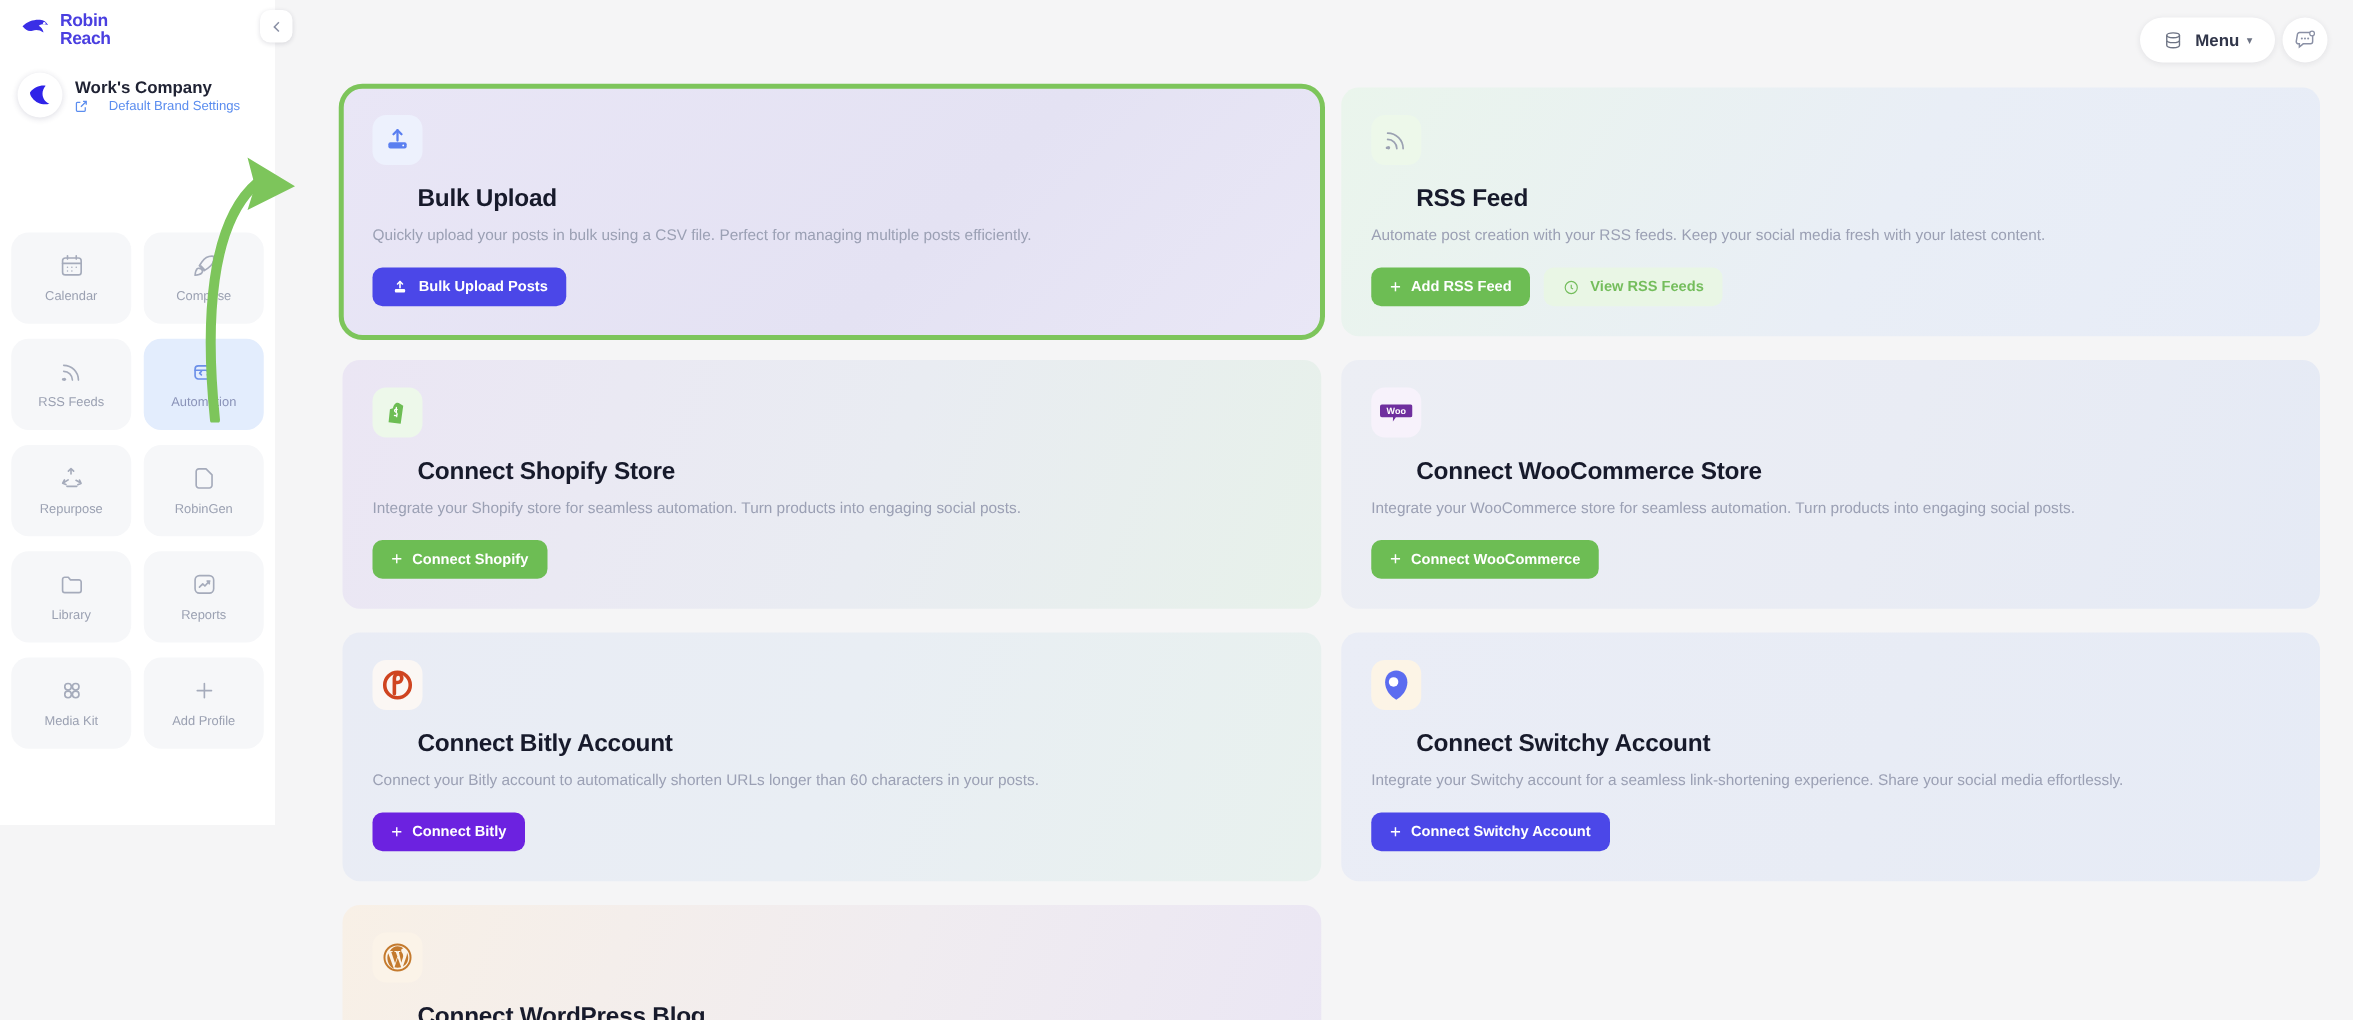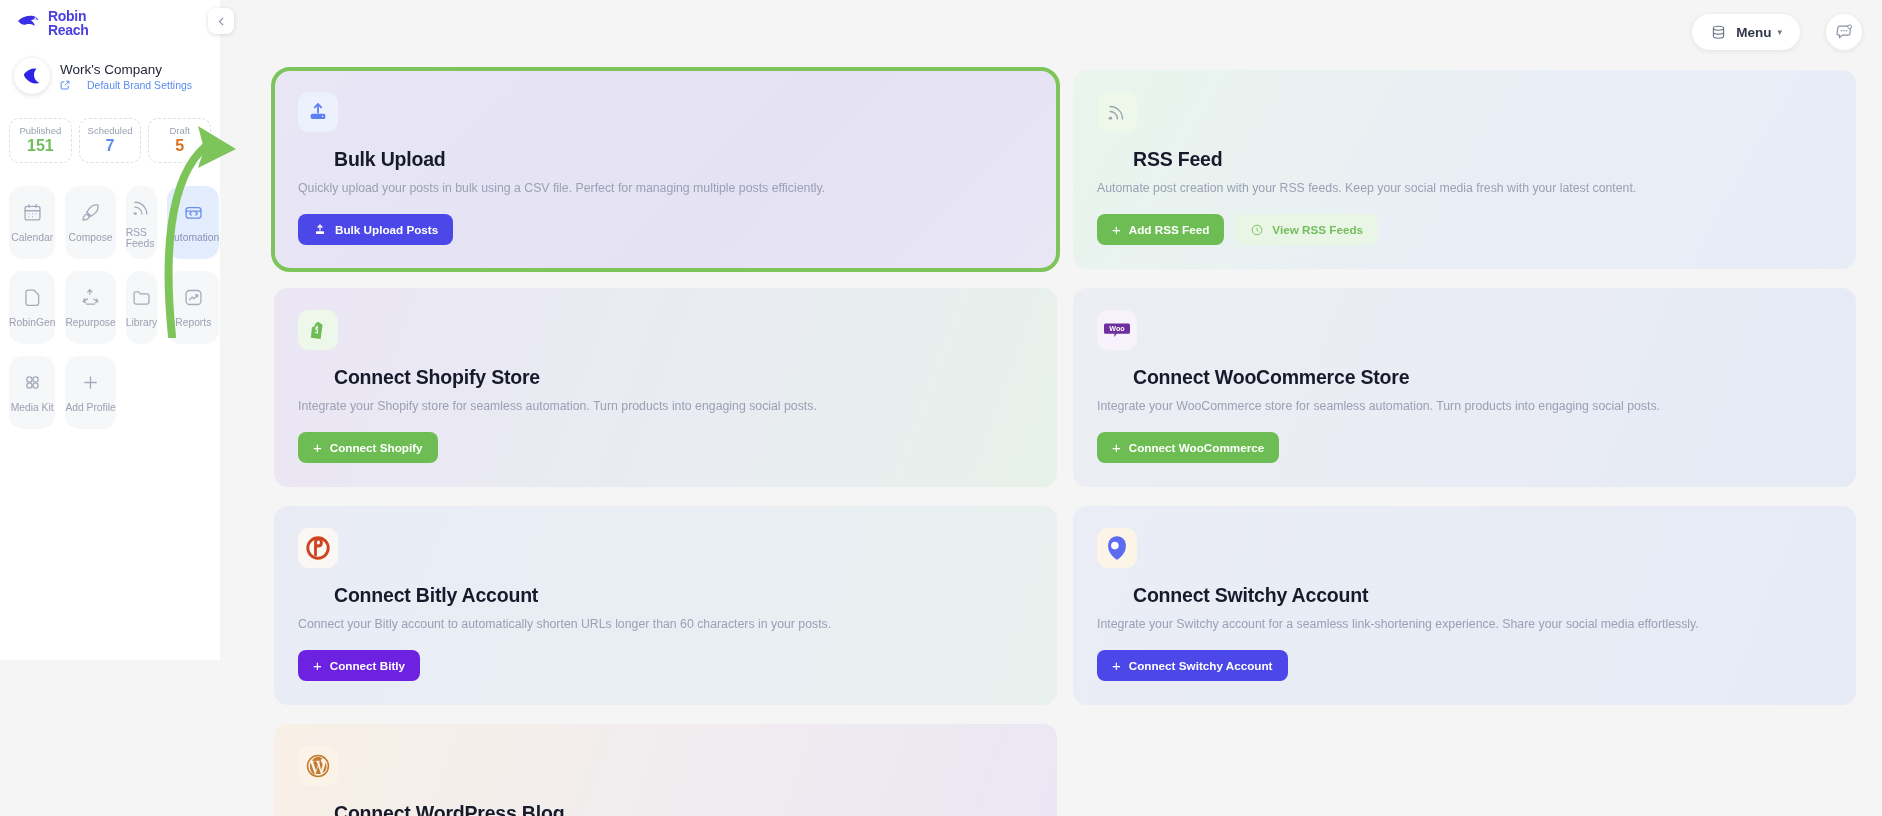--- a/index.html
+++ b/index.html
@@ -61,21 +61,21 @@
   }
   #ws-avatar {
     width: 36px; height: 36px;
     border-radius: 50%;
     background: #ffffff;
     box-shadow: 0 1px 5px rgba(40,40,80,.16);
     display: flex; align-items: center; justify-content: center;
     flex: none;
   }
   #ws-text .ws-name {
-    font-size: 13.5px; font-weight: normal; color: #1f2233;
+    font-size: 13.5px; font-weight: bold; color: #1f2233;
     white-space: nowrap;
   }
   #ws-text .ws-link {
     font-size: 10.5px; color: #5b8def;
     display: flex; align-items: center; gap: 17px;
     margin-top: 2px; white-space: nowrap; cursor: pointer;
   }
 
   #stats {
     position: absolute;
@@ -94,42 +94,42 @@
   }
   .stat-chip .lbl { font-size: 9.5px; color: #9aa0b0; }
   .stat-chip .val { font-size: 16px; font-weight: bold; margin-top: 1px; }
 
   #nav-grid {
     position: absolute;
     left: 0; top: 186px;
     width: 220px;
     padding: 0 9px;
     display: grid;
-    grid-template-columns: 1fr 1fr 1fr 1fr;
+    grid-template-columns: 1fr 1fr;
     gap: 12px 10px;
   }
   .nav-item {
     height: 73px;
     border-radius: 14px;
     background: #f6f7f9;
     display: flex; flex-direction: column;
     align-items: center; justify-content: center;
     gap: 9px;
     cursor: pointer;
     color: #9ba1b2;
   }
   .nav-item.active { background: #e3edfd; color: #6b8fe8; }
   .nav-item .nav-label { font-size: 10.3px; }
   .nav-item.active .nav-label { color: #8a93b8; }
 
   
   #topbar {
     position: absolute;
     right: 20px; top: 14px;
-    display: flex; gap: 26px;
+    display: flex; gap: 6px;
     z-index: 4;
   }
   #menu-button {
     height: 36px;
     padding: 0 18px;
     border-radius: 18px;
     background: #ffffff;
     box-shadow: 0 1px 5px rgba(30,30,60,.09);
     display: flex; align-items: center; gap: 9px;
     cursor: pointer;
@@ -253,34 +253,20 @@
           <svg width="10" height="10" viewBox="0 0 14 14" fill="none" stroke="#5b8def" stroke-width="1.4">
             <path d="M11.5 8.2V11.6a1 1 0 01-1 1H2.6a1 1 0 01-1-1V3.7a1 1 0 011-1H6"></path>
             <path d="M9 1.6h3.6v3.6M12.3 1.9L6.6 7.6"></path>
           </svg>
         </span>
         <span>Default Brand Settings</span>
       </div>
     </div>
   </div>
 
-  <div id="stats">
-      <div class="stat-chip">
-        <div class="lbl">Published</div>
-     <div class="val" style="color:#6fbf5a">151</div>
-      </div>
-      <div class="stat-chip">
-        <div class="lbl">Scheduled</div>
-     <div class="val" style="color:#5b8def">7</div>
-      </div>
-      <div class="stat-chip">
-        <div class="lbl">Draft</div>
-     <div class="val" style="color:#dd6f20">5</div>
-      </div>
-    </div>
 
   <nav id="nav-grid">
       <div class="nav-item">
         <span>
           <svg width="21" height="21" viewBox="0 0 24 24" fill="none" stroke="#a5abbb" stroke-width="1.5" stroke-linecap="round" stroke-linejoin="round">
             <rect x="3.5" y="5" width="17" height="15.5" rx="2.5"></rect>
         <path d="M8 3v3M16 3v3M3.5 10h17"></path>
         <circle cx="8" cy="13.5" r=".7" fill="#a5abbb" stroke="none"></circle>
         <circle cx="12" cy="13.5" r=".7" fill="#a5abbb" stroke="none"></circle>
         <circle cx="16" cy="13.5" r=".7" fill="#a5abbb" stroke="none"></circle>
@@ -315,35 +301,35 @@
             <rect x="3.5" y="6.5" width="17" height="12" rx="3"></rect>
         <path d="M3.5 10.5h17"></path>
         <path d="M9.3 14.8L7.6 13.2l1.7-1.6M14.7 11.6l1.7 1.6-1.7 1.6"></path>
           </svg>
         </span>
      <span class="nav-label">Automation</span>
       </div>
       <div class="nav-item">
         <span>
           <svg width="21" height="21" viewBox="0 0 24 24" fill="none" stroke="#a5abbb" stroke-width="1.5" stroke-linecap="round" stroke-linejoin="round">
-            <path d="M7 3.5h6.5L19 9v9.5a2.5 2.5 0 01-2.5 2.5H7A2.5 2.5 0 014.5 18.5V6A2.5 2.5 0 017 3.5z"></path>
-          </svg>
-        </span>
-     <span class="nav-label">RobinGen</span>
-      </div>
-      <div class="nav-item">
-        <span>
-          <svg width="21" height="21" viewBox="0 0 24 24" fill="none" stroke="#a5abbb" stroke-width="1.5" stroke-linecap="round" stroke-linejoin="round">
             <path d="M8.8 5.6l2.4-2.4 2.4 2.4M11.2 3.2v5"></path>
         <path d="M5.2 13.6L3.6 16.6l3 1.3M4.3 16.2l4.3-2.6"></path>
         <path d="M19 13.8l1.4 3-3 1.2M20.2 16.5l-4.4-2.5"></path>
         <path d="M7.5 19.5h9"></path>
           </svg>
         </span>
      <span class="nav-label">Repurpose</span>
+      </div>
+      <div class="nav-item">
+        <span>
+          <svg width="21" height="21" viewBox="0 0 24 24" fill="none" stroke="#a5abbb" stroke-width="1.5" stroke-linecap="round" stroke-linejoin="round">
+            <path d="M7 3.5h6.5L19 9v9.5a2.5 2.5 0 01-2.5 2.5H7A2.5 2.5 0 014.5 18.5V6A2.5 2.5 0 017 3.5z"></path>
+          </svg>
+        </span>
+     <span class="nav-label">RobinGen</span>
       </div>
       <div class="nav-item">
         <span>
           <svg width="21" height="21" viewBox="0 0 24 24" fill="none" stroke="#a5abbb" stroke-width="1.5" stroke-linecap="round" stroke-linejoin="round">
             <path d="M3.5 7.5A2 2 0 015.5 5.5h3.2l2 2.4h7.8a2 2 0 012 2v7.6a2 2 0 01-2 2H5.5a2 2 0 01-2-2z"></path>
           </svg>
         </span>
      <span class="nav-label">Library</span>
       </div>
       <div class="nav-item">

